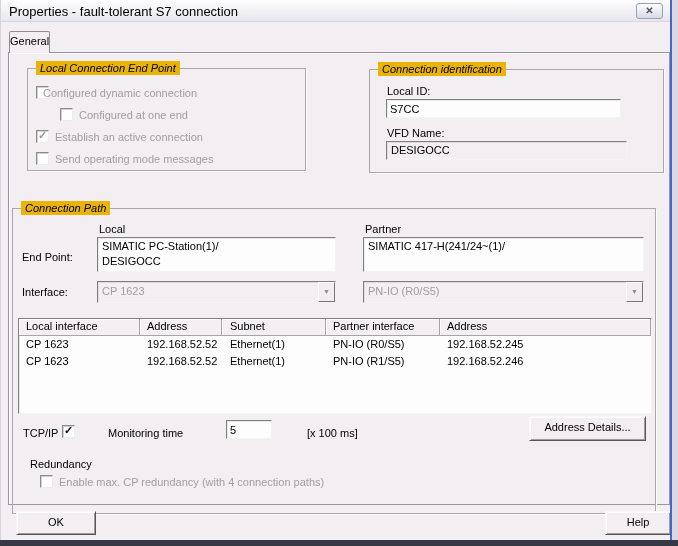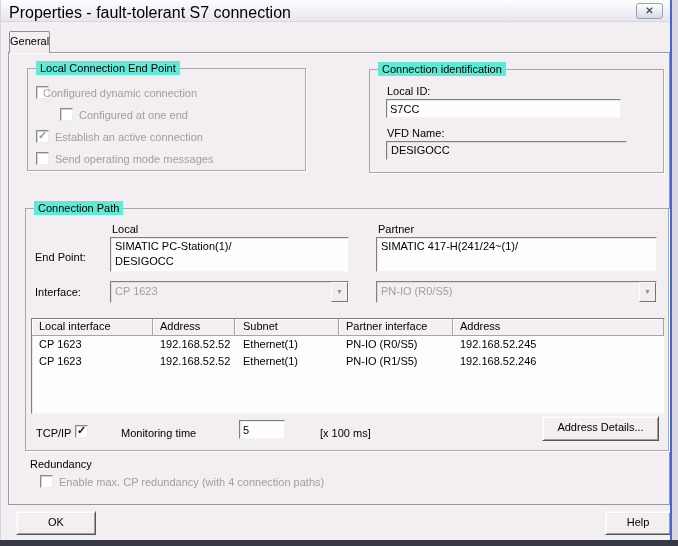--- a/index.html
+++ b/index.html
@@ -12,38 +12,38 @@
   .abs { position:absolute; }
 
   .dialog { left:0; top:0; width:670px; height:540px; background:#f2eef2; border-left:1px solid #d6d4da; }
   .blue-edge { left:670px; top:0; width:2px; height:540px; background:#4465d9; }
   .right-strip { left:672px; top:0; width:6px; height:540px; background:#d9d9df; }
   .bottom-bar { left:0; top:540px; width:678px; height:6px; background:#363943; }
 
   
   .titlebar { left:0; top:0; width:670px; height:22px;
     background:linear-gradient(#fdfdfe, #e7e6ee); border-bottom:1px solid #d8d6de; }
-  .title-text { left:8px; top:4px; font-size:16px; white-space:nowrap; }
+  .title-text { left:8px; top:4px; font-size:13px; white-space:nowrap; }
   .close-btn { right:8px; top:3px; width:27px; height:16px;
     background:linear-gradient(#fdfeff,#d7dbe4); border:1px solid #98a0b2; border-radius:3px;
     text-align:center; line-height:13px; font-size:10px; font-weight:bold; color:#4c5260; cursor:default; }
 
   
   .tabs { left:8px; top:31px; height:22px; display:flex; align-items:flex-end; }
   .tab { line-height:19px; padding:0 0; border:1px solid #8f8f93; border-bottom:none;
     border-radius:2px 2px 0 0; margin-right:2px; background:#f2eef2; white-space:nowrap; }
   .tab.active { height:22px; position:relative; z-index:3; }
   .tab.inactive { height:20px; margin-bottom:1px; color:#9c9c9c; background:#efebef; border-color:#9c9ca0; }
 
   .panel { left:7px; top:52px; width:662px; height:453px; background:#f2eef2;
     border:1px solid #98989c; box-shadow:inset 1px 1px 0 #fcfcfe; }
 
   
   .groupbox { border:1px solid #aaa8aa; box-shadow:1px 1px 0 #ffffff; }
-  .legend { position:absolute; top:-8px; left:8px; background:#5eead4; padding:0 4px; line-height:14px; white-space:nowrap; }
+  .legend { position:absolute; top:-8px; left:8px; background:#eab308; padding:0 4px; line-height:14px; white-space:nowrap;font-style:italic; }
 
   .lbl { white-space:nowrap; line-height:13px; }
   .dis { color:#9fa09f; }
 
   
   .cb { width:13px; height:13px; background:#fff; border:1px solid;
     border-color:#8a8a8a #ececec #ececec #8a8a8a; box-shadow:inset 1px 1px 0 #d2d2d2; }
   .cb .mark { position:absolute; left:1px; top:-2px; font-size:11px; font-weight:bold; }
   .mark.gray { color:#9a9a9a; }
   .mark.black { color:#101010; }
@@ -115,21 +115,21 @@
     <div class="abs groupbox" style="left:360px; top:16px; width:295px; height:104px;">
       <span class="legend">Connection identification</span>
 
       <div class="abs lbl" style="left:17px; top:15px;">Local ID:</div>
       <input class="abs sunken" style="left: 16px; top: 29px; width: 235px; height: 19px;" value="S7CC">
 
       <div class="abs lbl" style="left:17px; top:57px;">VFD Name:</div>
       <div class="abs sunken readonly field-text" style="left:16px; top:71px; width:241px; height:19px;">DESIGOCC</div>
     </div>
 
-    <div class="abs groupbox" style="left:16px; top:155px; width:644px; height:243px;">
+    <div class="abs groupbox" style="left:3px; top:155px; width:644px; height:306px;">
       <span class="legend">Connection Path</span>
 
       <div class="abs lbl" style="left:86px; top:14px;">Local</div>
       <div class="abs lbl" style="left:352px; top:14px;">Partner</div>
 
       <div class="abs lbl" style="left:9px; top:42px;">End Point:</div>
 
       <div class="abs sunken" style="left:84px; top:28px; width:239px; height:35px;">
         <div class="field-text" style="padding-bottom:0;">
           <div>SIMATIC PC-Station(1)/</div>

